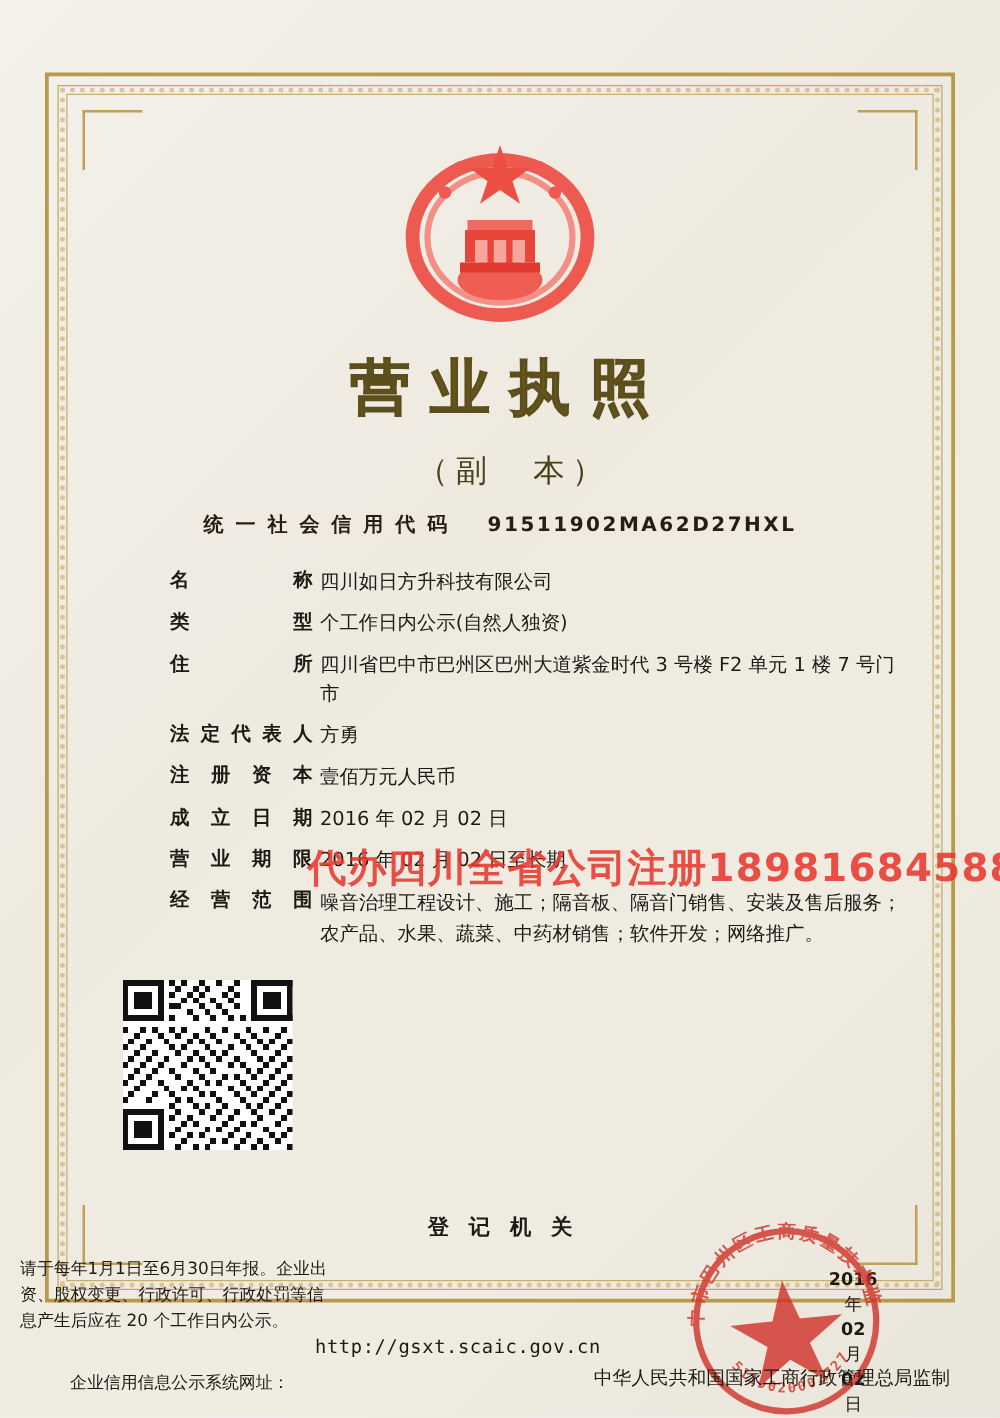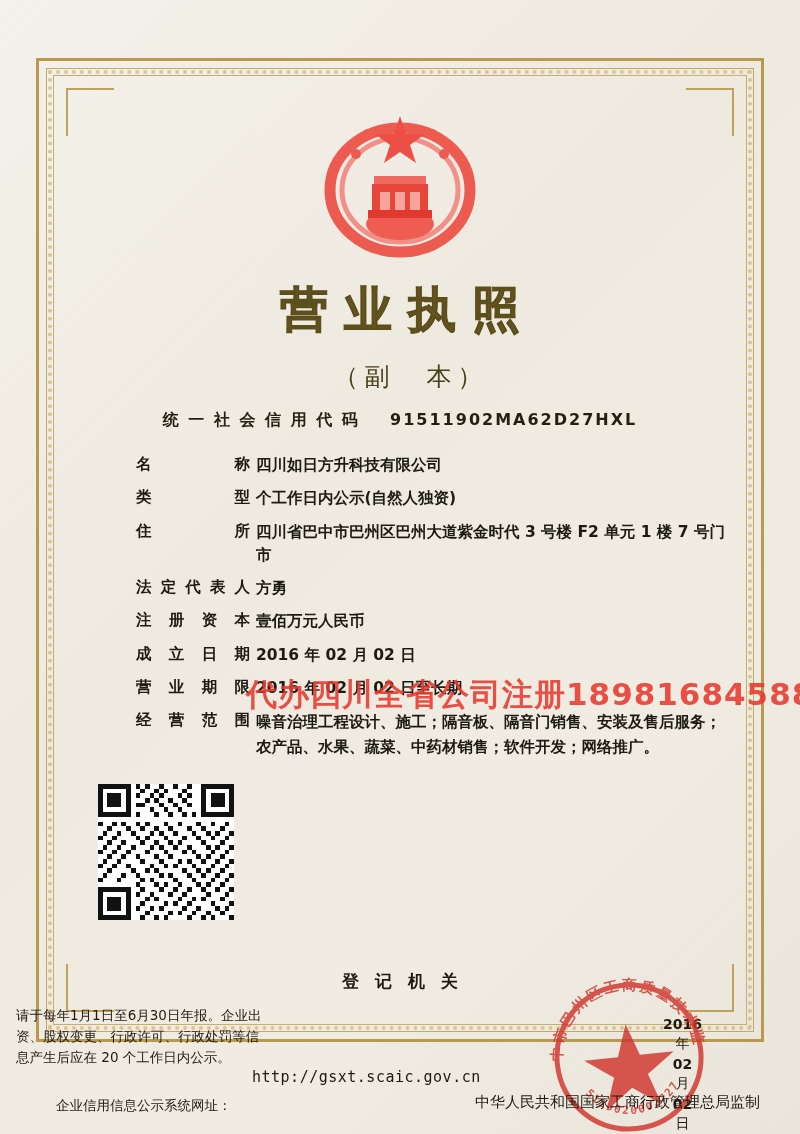--- a/index.html
+++ b/index.html
@@ -98,21 +98,21 @@
     width:114px;
     flex:0 0 114px;
     font-weight:bold;
     letter-spacing:0px;
     display:flex;
     justify-content:space-between;
   }
   .row .label span{display:inline-block;}
   .row .value{
     flex:1;
-    font-weight:bold;
+    font-weight:normal;
     line-height:1.5;
     padding-left:6px;
   }
   .row.scope .value{line-height:1.6;}
   
   .watermark{
     position:absolute;
     top:582px;left:176px;
     font-size:31px;
     font-weight:bold;

